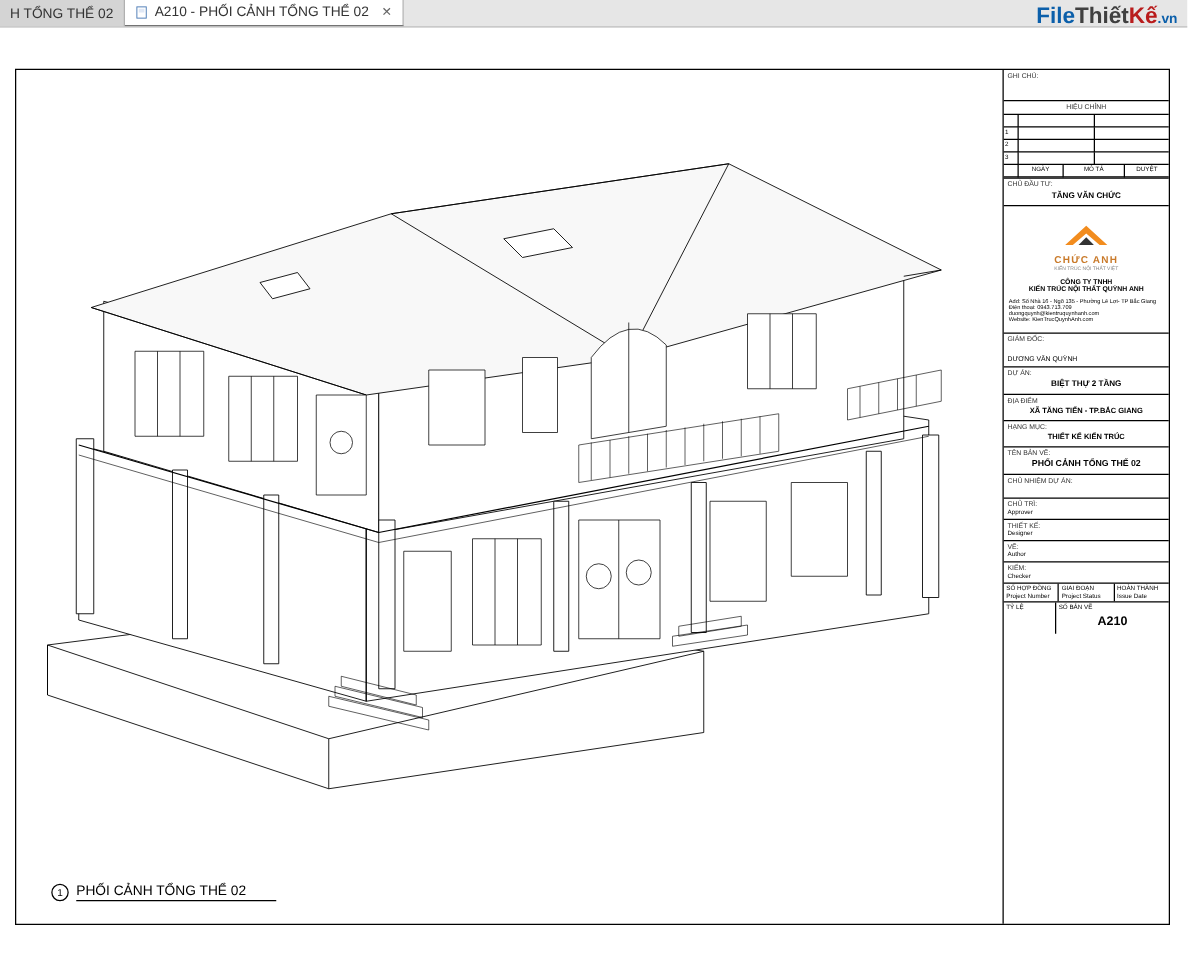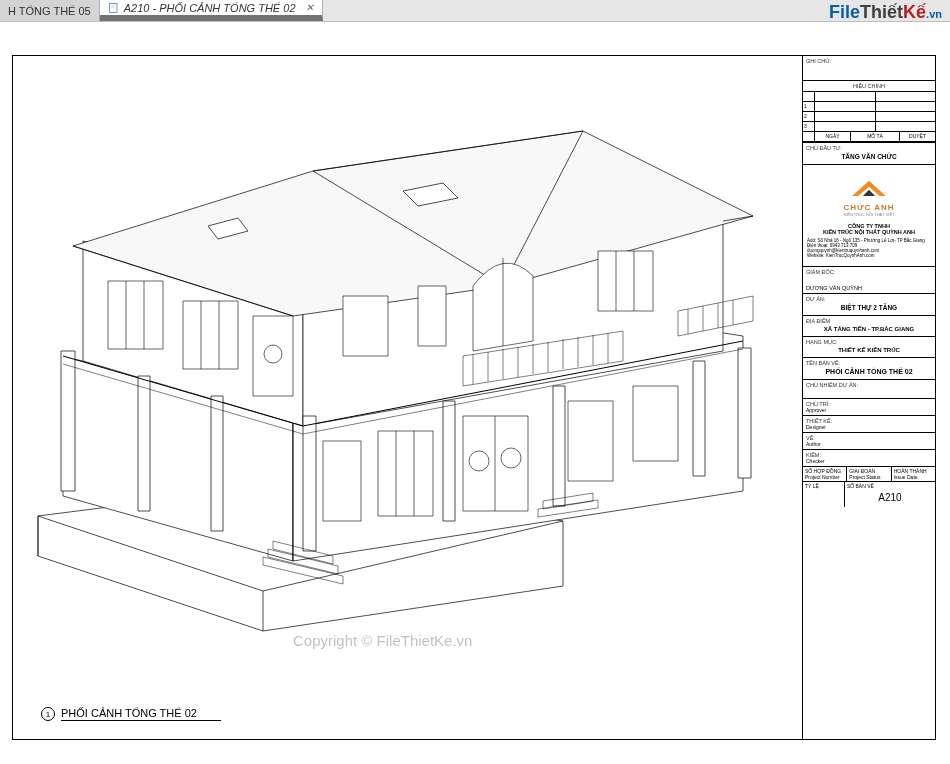--- a/index.html
+++ b/index.html
@@ -1,21 +1,21 @@
 <!DOCTYPE html>
 <html><head>
 <meta charset="utf-8">
 <style>
 * { margin: 0; padding: 0; box-sizing: border-box; }
 body { font-family: "Segoe UI", Arial, sans-serif; font-size: 11px; background: #fff; width: 950px; height: 764px; overflow: hidden; position: relative; }
 
 
 .tabs { display: flex; height: 22px; background: #e6e6e6; border-bottom: 1px solid #c0c0c0; }
 .tab { display: flex; align-items: center; padding: 0 8px; background: #d4d4d4; border-right: 1px solid #b0b0b0; cursor: pointer; font-size: 11px; color: #333; gap: 4px; }
-.tab.active { background: #fff; border-bottom: 6px solid #737373; font-style: italic; }
+.tab.active { background: #fff; border-bottom: 1px solid #737373; }
 .tab-icon { width: 12px; height: 12px; display: inline-flex; }
 .tab-close { margin-left: 6px; font-size: 10px; color: #666; cursor: pointer; }
 
 
 .brand-watermark { position: absolute; top: 2px; right: 8px; font-size: 18px; font-weight: bold; z-index: 100; }
 .brand-watermark .file { color: #0b5faa; }
 .brand-watermark .thiet { color: #404040; }
 .brand-watermark .ke { color: #b91c1c; }
 .brand-watermark .vn { color: #0b5faa; font-size: 11px; }
 
@@ -46,28 +46,28 @@
 .tb-col { flex: 1; border-right: 1px solid #000; padding: 1px 2px; font-size: 5px; }
 .tb-col:last-child { border-right: none; }
 .tb-table { border-bottom: 1px solid #000; }
 .tb-table-row { display: flex; }
 .tb-table-row > div { border-right: 1px solid #000; border-bottom: 1px solid #000; font-size: 5px; padding: 1px; height: 10px; }
 .tb-table-row > div:last-child { border-right: none; }
 .tb-logo-area { display: flex; flex-direction: column; align-items: center; padding: 8px 4px; border-bottom: 1px solid #000; }
 .logo-mark { width: 46px; height: 30px; position: relative; }
 .logo-text { font-size: 8px; font-weight: bold; color: #c97a2a; letter-spacing: 1px; }
 .logo-sub { font-size: 4px; color: #888; }
-.sheet-number { font-size: 10px; font-weight: normal; text-align: center; padding: 3px 0; }
+.sheet-number { font-size: 10px; font-weight: bold; text-align: center; padding: 3px 0; }
 </style>
 </head>
 <body>
 
 <div class="tabs">
   <div class="tab">
-    <span>H TỔNG THỂ 05</span>
+    <span>H TỔNG THỂ 02</span>
   </div>
   <div class="tab active">
     <span class="tab-icon">
       <svg viewBox="0 0 16 16">
           <rect x="2" y="2" width="10" height="12" fill="#fff" stroke="#4a7ab5" stroke-width="1"></rect>
           <rect x="4" y="4" width="6" height="4" fill="#e0e8f5"></rect>
         </svg>
     </span>
     <span>A210 - PHỐI CẢNH TỔNG THỂ 02</span>
     <span class="tab-close">✕</span>
@@ -198,21 +198,20 @@
             <circle cx="250" cy="268" r="9"></circle>
           </g>
         </g>
       </svg>
 
       <div class="drawing-caption">
         <div class="caption-bubble">1</div>
         <div class="caption-text">PHỐI CẢNH TỔNG THỂ 02</div>
       </div>
 
-      <div class="copyright">Copyright © FileThietKe.vn</div>
     </div>
   </div>
 
   <div class="titleblock">
     <div class="tb-cell">
         <div class="tb-label">GHI CHÚ:</div>
         <div style="height:14px"></div>
       </div>
 
     <div class="tb-table">

